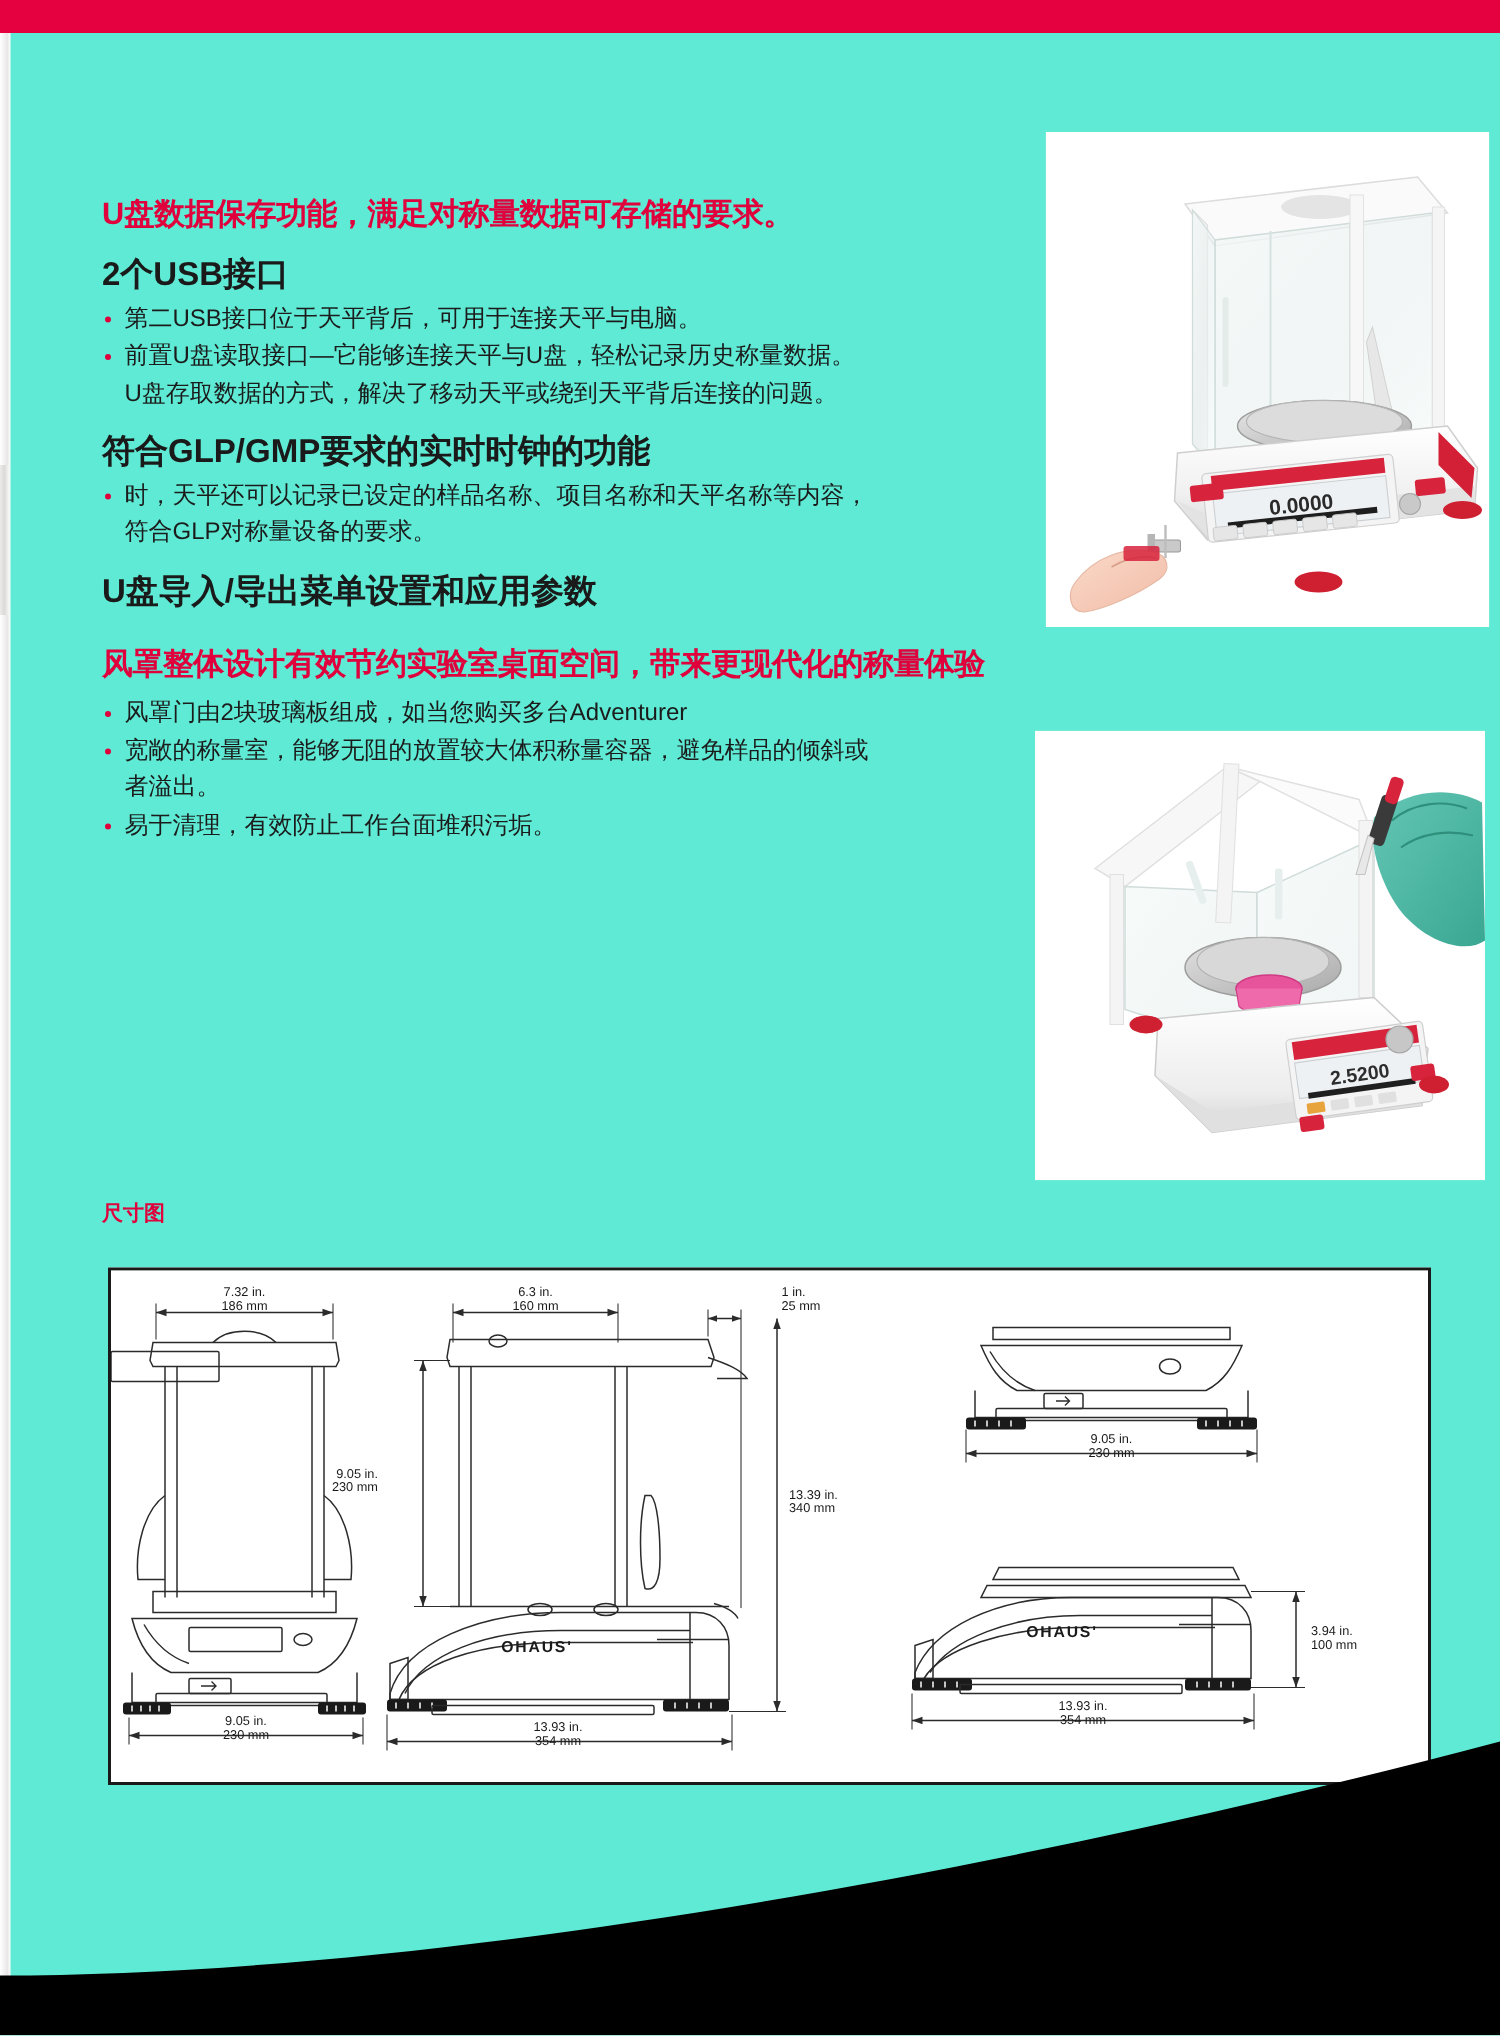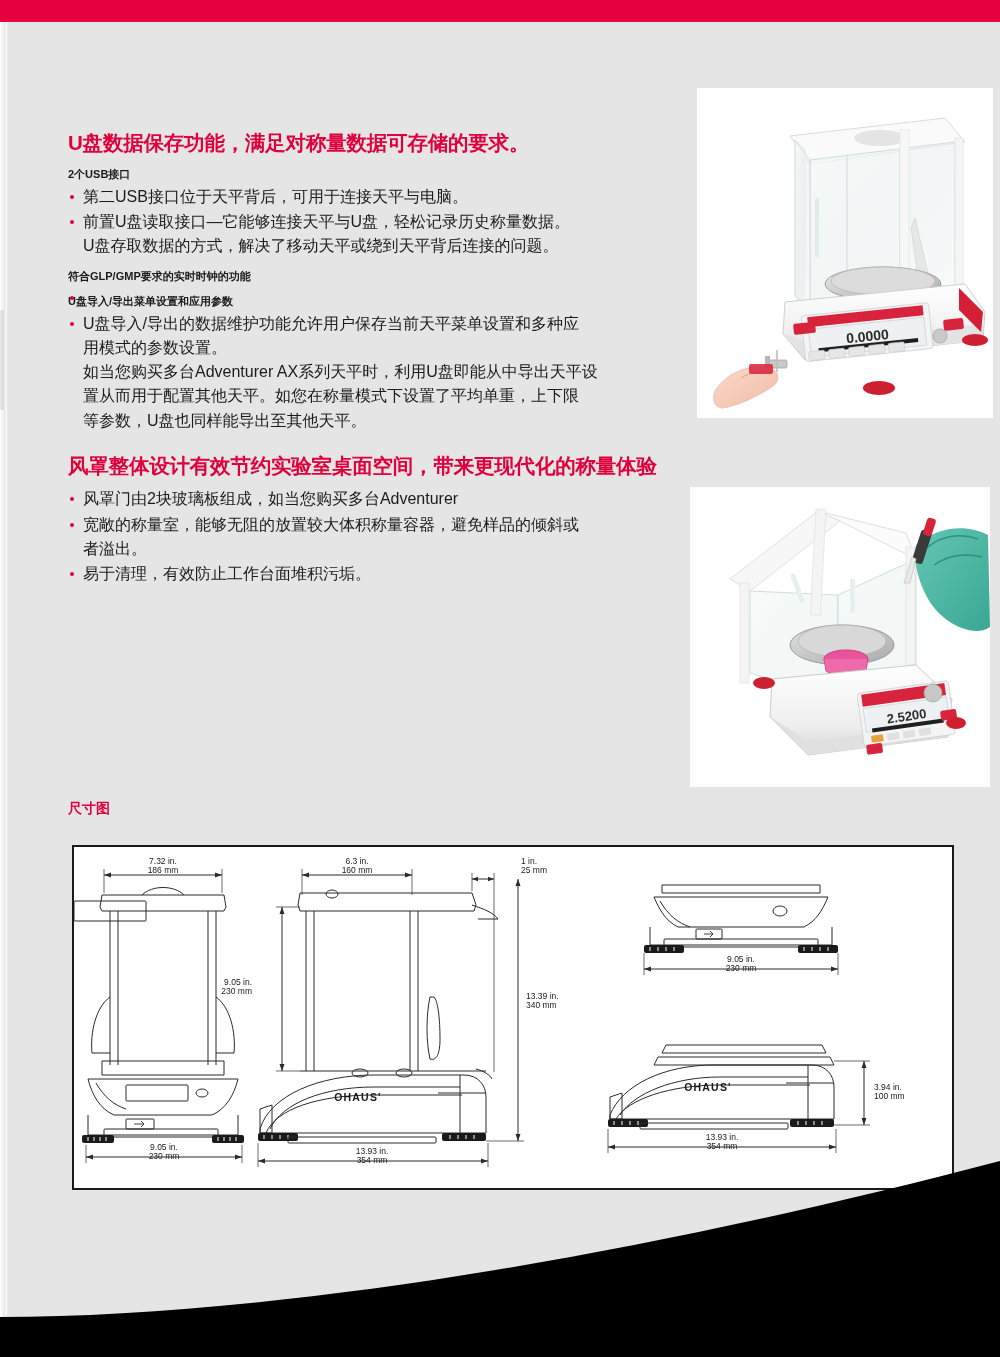--- a/index.html
+++ b/index.html
@@ -7,21 +7,21 @@
     padding: 0;
     background: #ffffff;
   }
   body {
     font-family: "Liberation Sans", "DejaVu Sans", sans-serif;
   }
   #page {
     position: relative;
     width: 1000px;
     height: 1357px;
-    background: #e5e5e5;
+    background: #5eead4;
     overflow: hidden;
   }
 
   
   .top-band {
     position: absolute;
     left: 0; top: 0;
     width: 1000px;
     height: 22px;
     background: #e5003f;
@@ -52,21 +52,21 @@
   h2.red-head {
     color: #e0003c;
     font-size: 20.5px;
     font-weight: bold;
     line-height: 1.42;
     margin: 0 0 7px 0;
     letter-spacing: -0.2px;
   }
   h3.sub-head {
     color: #1a1a1a;
-    font-size: 11px;
+    font-size: 22px;
     font-weight: bold;
     line-height: 1.5;
     margin: 9px 0 2px 0;
   }
   ul.bullets {
     list-style: none;
     margin: 0 0 2px 0;
     padding: 0;
   }
   ul.bullets > li {
@@ -153,33 +153,26 @@
       </li>
       <li>
         <span class="cont-line">前置U盘读取接口—它能够连接天平与U盘，轻松记录历史称量数据。</span>
         <span class="cont-line">U盘存取数据的方式，解决了移动天平或绕到天平背后连接的问题。</span>
       </li>
     </ul>
 
     <h3 class="sub-head">符合GLP/GMP要求的实时时钟的功能</h3>
     <ul class="bullets">
       <li>
+        <span class="cont-line">时，天平还可以记录已设定的样品名称、项目名称和天平名称等内容，</span>
+        <span class="cont-line">符合GLP对称量设备的要求。</span>
       </li>
     </ul>
 
     <h3 class="sub-head">U盘导入/导出菜单设置和应用参数</h3>
-    <ul class="bullets">
-      <li>
-        <span class="cont-line">U盘导入/导出的数据维护功能允许用户保存当前天平菜单设置和多种应</span>
-        <span class="cont-line">用模式的参数设置。</span>
-        <span class="cont-line">如当您购买多台Adventurer AX系列天平时，利用U盘即能从中导出天平设</span>
-        <span class="cont-line">置从而用于配置其他天平。如您在称量模式下设置了平均单重，上下限</span>
-        <span class="cont-line">等参数，U盘也同样能导出至其他天平。</span>
-      </li>
-    </ul>
 
     <div class="gap-block"></div>
 
     <h2 class="red-head">风罩整体设计有效节约实验室桌面空间，带来更现代化的称量体验</h2>
     <ul class="bullets">
       <li>
         <span class="cont-line">风罩门由2块玻璃板组成，如当您购买多台Adventurer</span>
       </li>
       <li>
         <span class="cont-line">宽敞的称量室，能够无阻的放置较大体积称量容器，避免样品的倾斜或</span>

